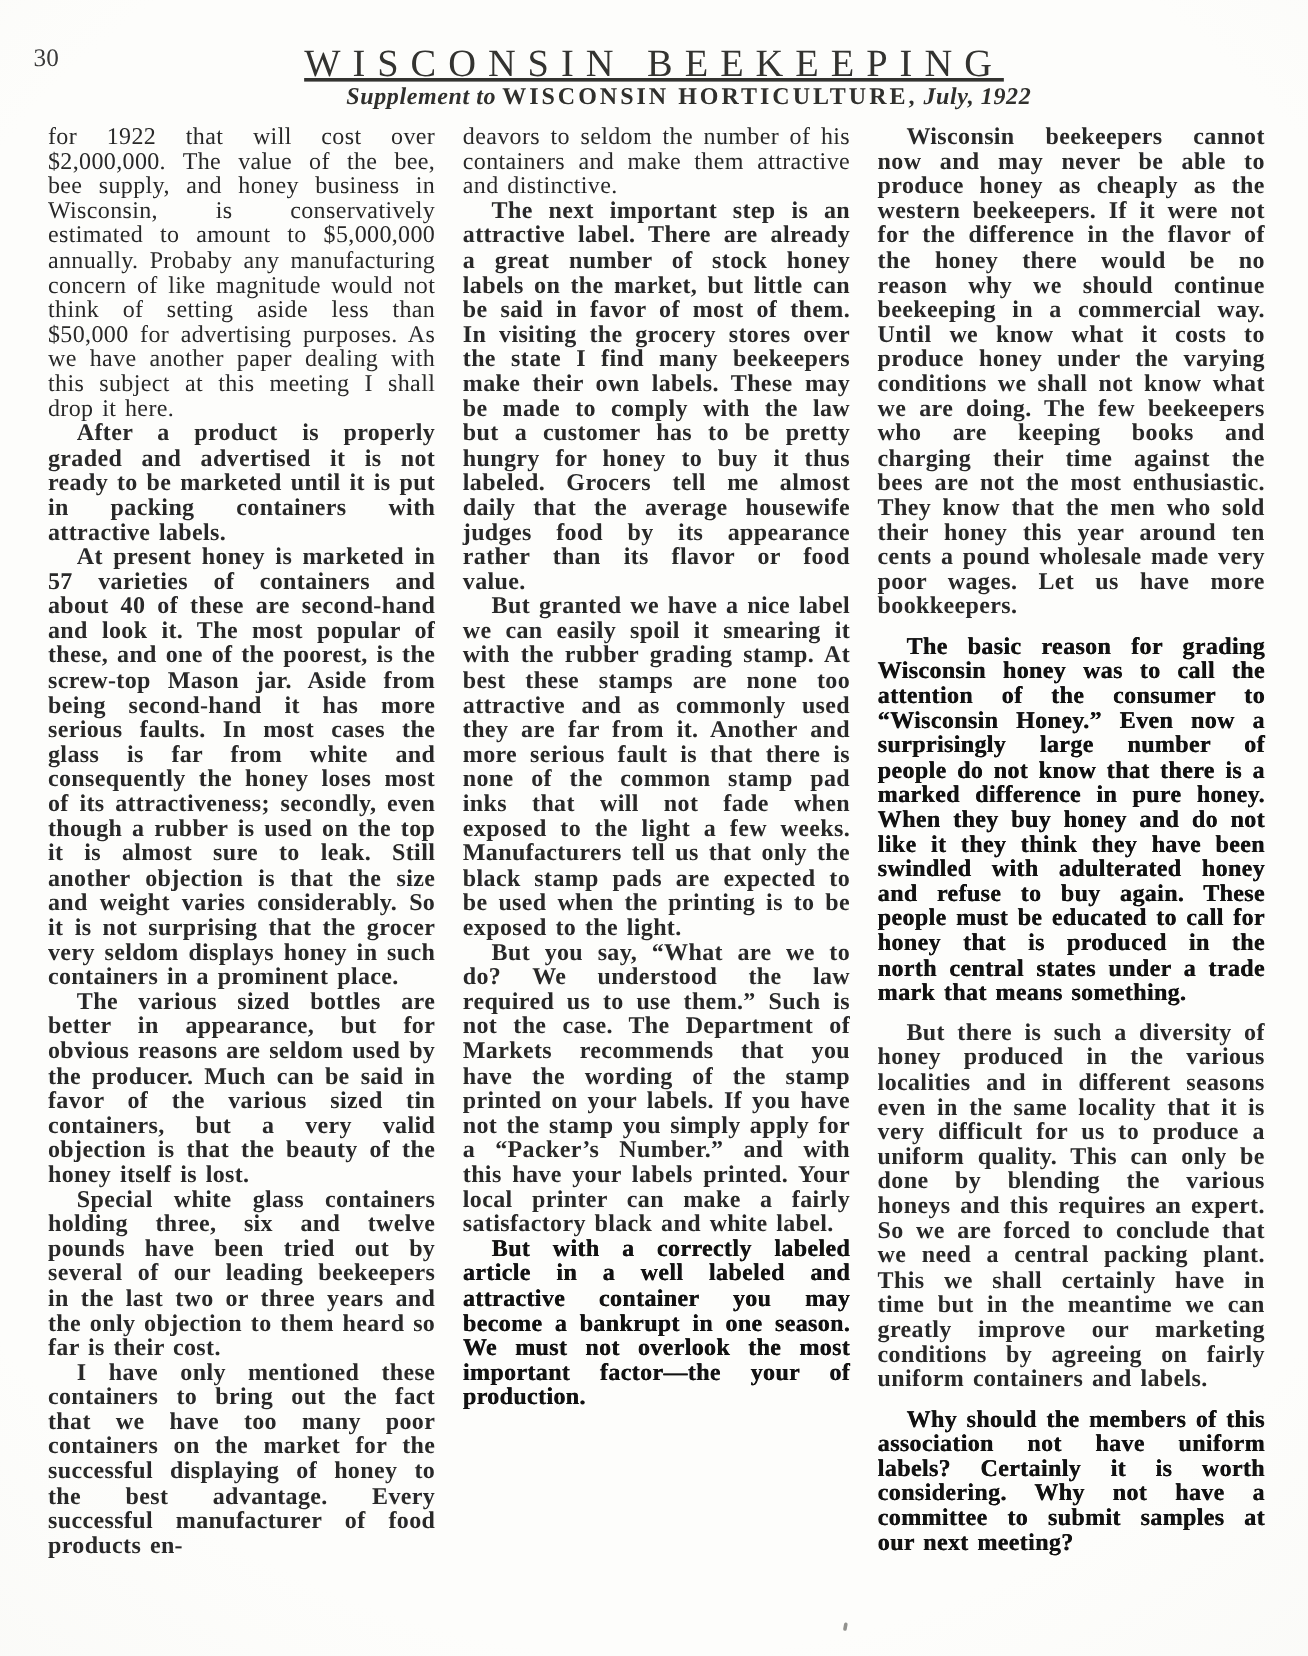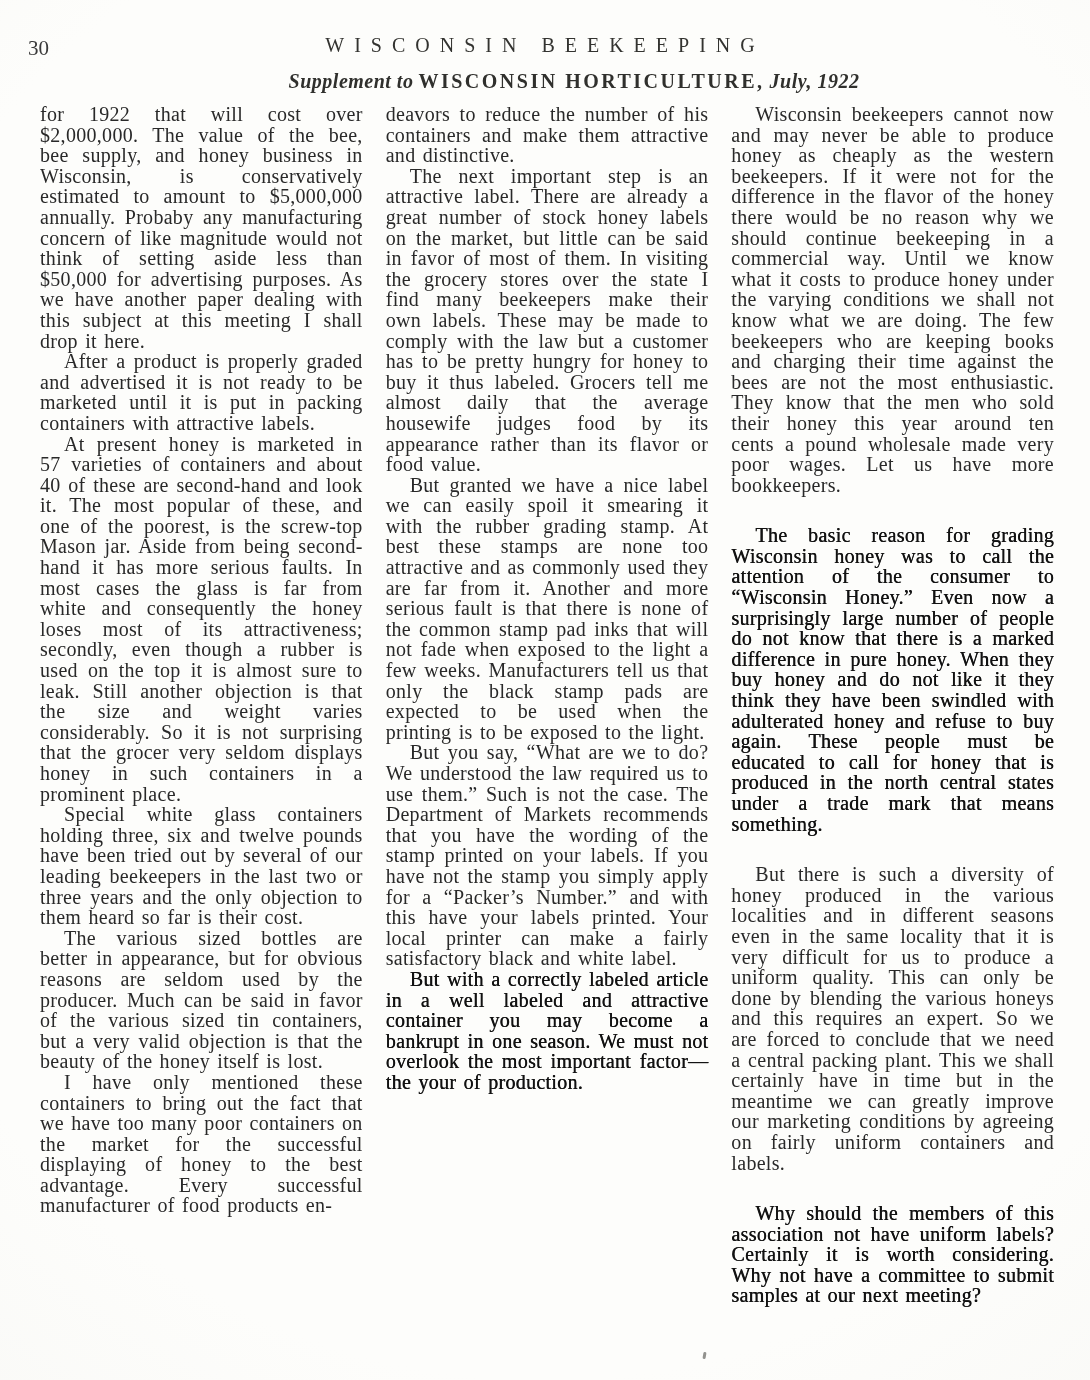--- a/index.html
+++ b/index.html
@@ -23,25 +23,26 @@
     top: 36px;
     font-size: 21px;
     color: #3a3a3a;
   }
   .masthead-title {
     position: absolute;
     top: 34px;
     left: 0;
     width: 100%;
     text-align: center;
-    font-size: 20px;
+    font-size: 32px;
     font-weight: 400;
     letter-spacing: 10px;
     color: #333330;
     white-space: nowrap;
+    text-decoration: underline;
   }
   .masthead-subtitle {
     position: absolute;
     top: 70px;
     left: 0;
     width: 100%;
     text-align: center;
     font-size: 20px;
     font-weight: 700;
     color: #30302d;
@@ -61,22 +62,22 @@
   .column { flex: 1; min-width: 0; }
   .p {
     margin: 0;
     text-align: justify;
     font-size: 20px;
     line-height: 20.6px;
     letter-spacing: 0.3px;
     word-spacing: 2px;
     color: #292929;
   }
-  .p.indent { text-indent: 24px; }
-  .p.gap { margin-top: 30px; }
+  .p.indent { text-indent: 24px; font-weight: bold; }
+  .p.gap { margin-top: 13px; }
   .p.dark {
     color: #121212;
     text-shadow: 0.35px 0 0 currentColor;
   }
   .scan-speck {
     position: absolute;
     left: 703px;
     top: 1352px;
     width: 3px;
     height: 7px;
@@ -100,27 +101,27 @@
     <span class="caps">WISCONSIN HORTICULTURE,</span>
     <span class="it">July, 1922</span>
   </div>
 
   <div class="columns">
 
     <div class="column">
       <p class="p">for 1922 that will cost over $2,000,000.  The value of the bee, bee supply, and honey business in Wisconsin, is conservatively estimated to amount to $5,000,000 annually.  Probaby any manufacturing concern of like magnitude would not think of setting aside less than $50,000 for advertising purposes.  As we have another paper dealing with this subject at this meeting I shall drop it here.</p>
       <p class="p indent">After a product is properly graded and advertised it is not ready to be marketed until it is put in packing containers with attractive labels.</p>
       <p class="p indent">At present honey is marketed in 57 varieties of containers and about 40 of these are second-hand and look it.  The most popular of these, and one of the poorest, is the screw-top Mason jar.  Aside from being second-hand it has more serious faults.  In most cases the glass is far from white and consequently the honey loses most of its attractiveness; secondly, even though a rubber is used on the top it is almost sure to leak.  Still another objection is that the size and weight varies considerably.  So it is not surprising that the grocer very seldom displays honey in such containers in a prominent place.</p>
+      <p class="p indent">The various sized bottles are better in appearance, but for obvious reasons are seldom used by the producer.  Much can be said in favor of the various sized tin containers, but a very valid objection is that the beauty of the honey itself is lost.</p>
       <p class="p indent">Special white glass containers holding three, six and twelve pounds have been tried out by several of our leading beekeepers in the last two or three years and the only objection to them heard so far is their cost.</p>
-      <p class="p indent">The various sized bottles are better in appearance, but for obvious reasons are seldom used by the producer.  Much can be said in favor of the various sized tin containers, but a very valid objection is that the beauty of the honey itself is lost.</p>
       <p class="p indent">I have only mentioned these containers to bring out the fact that we have too many poor containers on the market for the successful displaying of honey to the best advantage.  Every successful manufacturer of food products en-</p>
     </div>
 
     <div class="column">
-      <p class="p">deavors to reduce the number of his containers and make them attractive and distinctive.</p>
+      <p class="p">deavors to seldom the number of his containers and make them attractive and distinctive.</p>
       <p class="p indent">The next important step is an attractive label.  There are already a great number of stock honey labels on the market, but little can be said in favor of most of them.  In visiting the grocery stores over the state I find many beekeepers make their own labels.  These may be made to comply with the law but a customer has to be pretty hungry for honey to buy it thus labeled.  Grocers tell me almost daily that the average housewife judges food by its appearance rather than its flavor or food value.</p>
       <p class="p indent">But granted we have a nice label we can easily spoil it smearing it with the rubber grading stamp.  At best these stamps are none too attractive and as commonly used they are far from it.  Another and more serious fault is that there is none of the common stamp pad inks that will not fade when exposed to the light a few weeks.  Manufacturers tell us that only the black stamp pads are expected to be used when the printing is to be exposed to the light.</p>
       <p class="p indent">But you say, “What are we to do?  We understood the law required us to use them.”  Such is not the case.  The Department of Markets recommends that you have the wording of the stamp printed on your labels.  If you have not the stamp you simply apply for a “Packer’s Number.” and with this have your labels printed.  Your local printer can make a fairly satisfactory black and white label.</p>
       <p class="p indent dark">But with a correctly labeled article in a well labeled and attractive container you may become a bankrupt in one season.  We must not overlook the most important factor—the your of production.</p>
     </div>
 
     <div class="column">
       <p class="p indent">Wisconsin beekeepers cannot now and may never be able to produce honey as cheaply as the western beekeepers.  If it were not for the difference in the flavor of the honey there would be no reason why we should continue beekeeping in a commercial way.  Until we know what it costs to produce honey under the varying conditions we shall not know what we are doing.  The few beekeepers who are keeping books and charging their time against the bees are not the most enthusiastic.  They know that the men who sold their honey this year around ten cents a pound wholesale made very poor wages.  Let us have more bookkeepers.</p>
       <p class="p indent gap dark">The basic reason for grading Wisconsin honey was to call the attention of the consumer to “Wisconsin Honey.”  Even now a surprisingly large number of people do not know that there is a marked difference in pure honey.  When they buy honey and do not like it they think they have been swindled with adulterated honey and refuse to buy again.  These people must be educated to call for honey that is produced in the north central states under a trade mark that means something.</p>
       <p class="p indent gap">But there is such a diversity of honey produced in the various localities and in different seasons even in the same locality that it is very difficult for us to produce a uniform quality.  This can only be done by blending the various honeys and this requires an expert.  So we are forced to conclude that we need a central packing plant.  This we shall certainly have in time but in the meantime we can greatly improve our marketing conditions by agreeing on fairly uniform containers and labels.</p>

